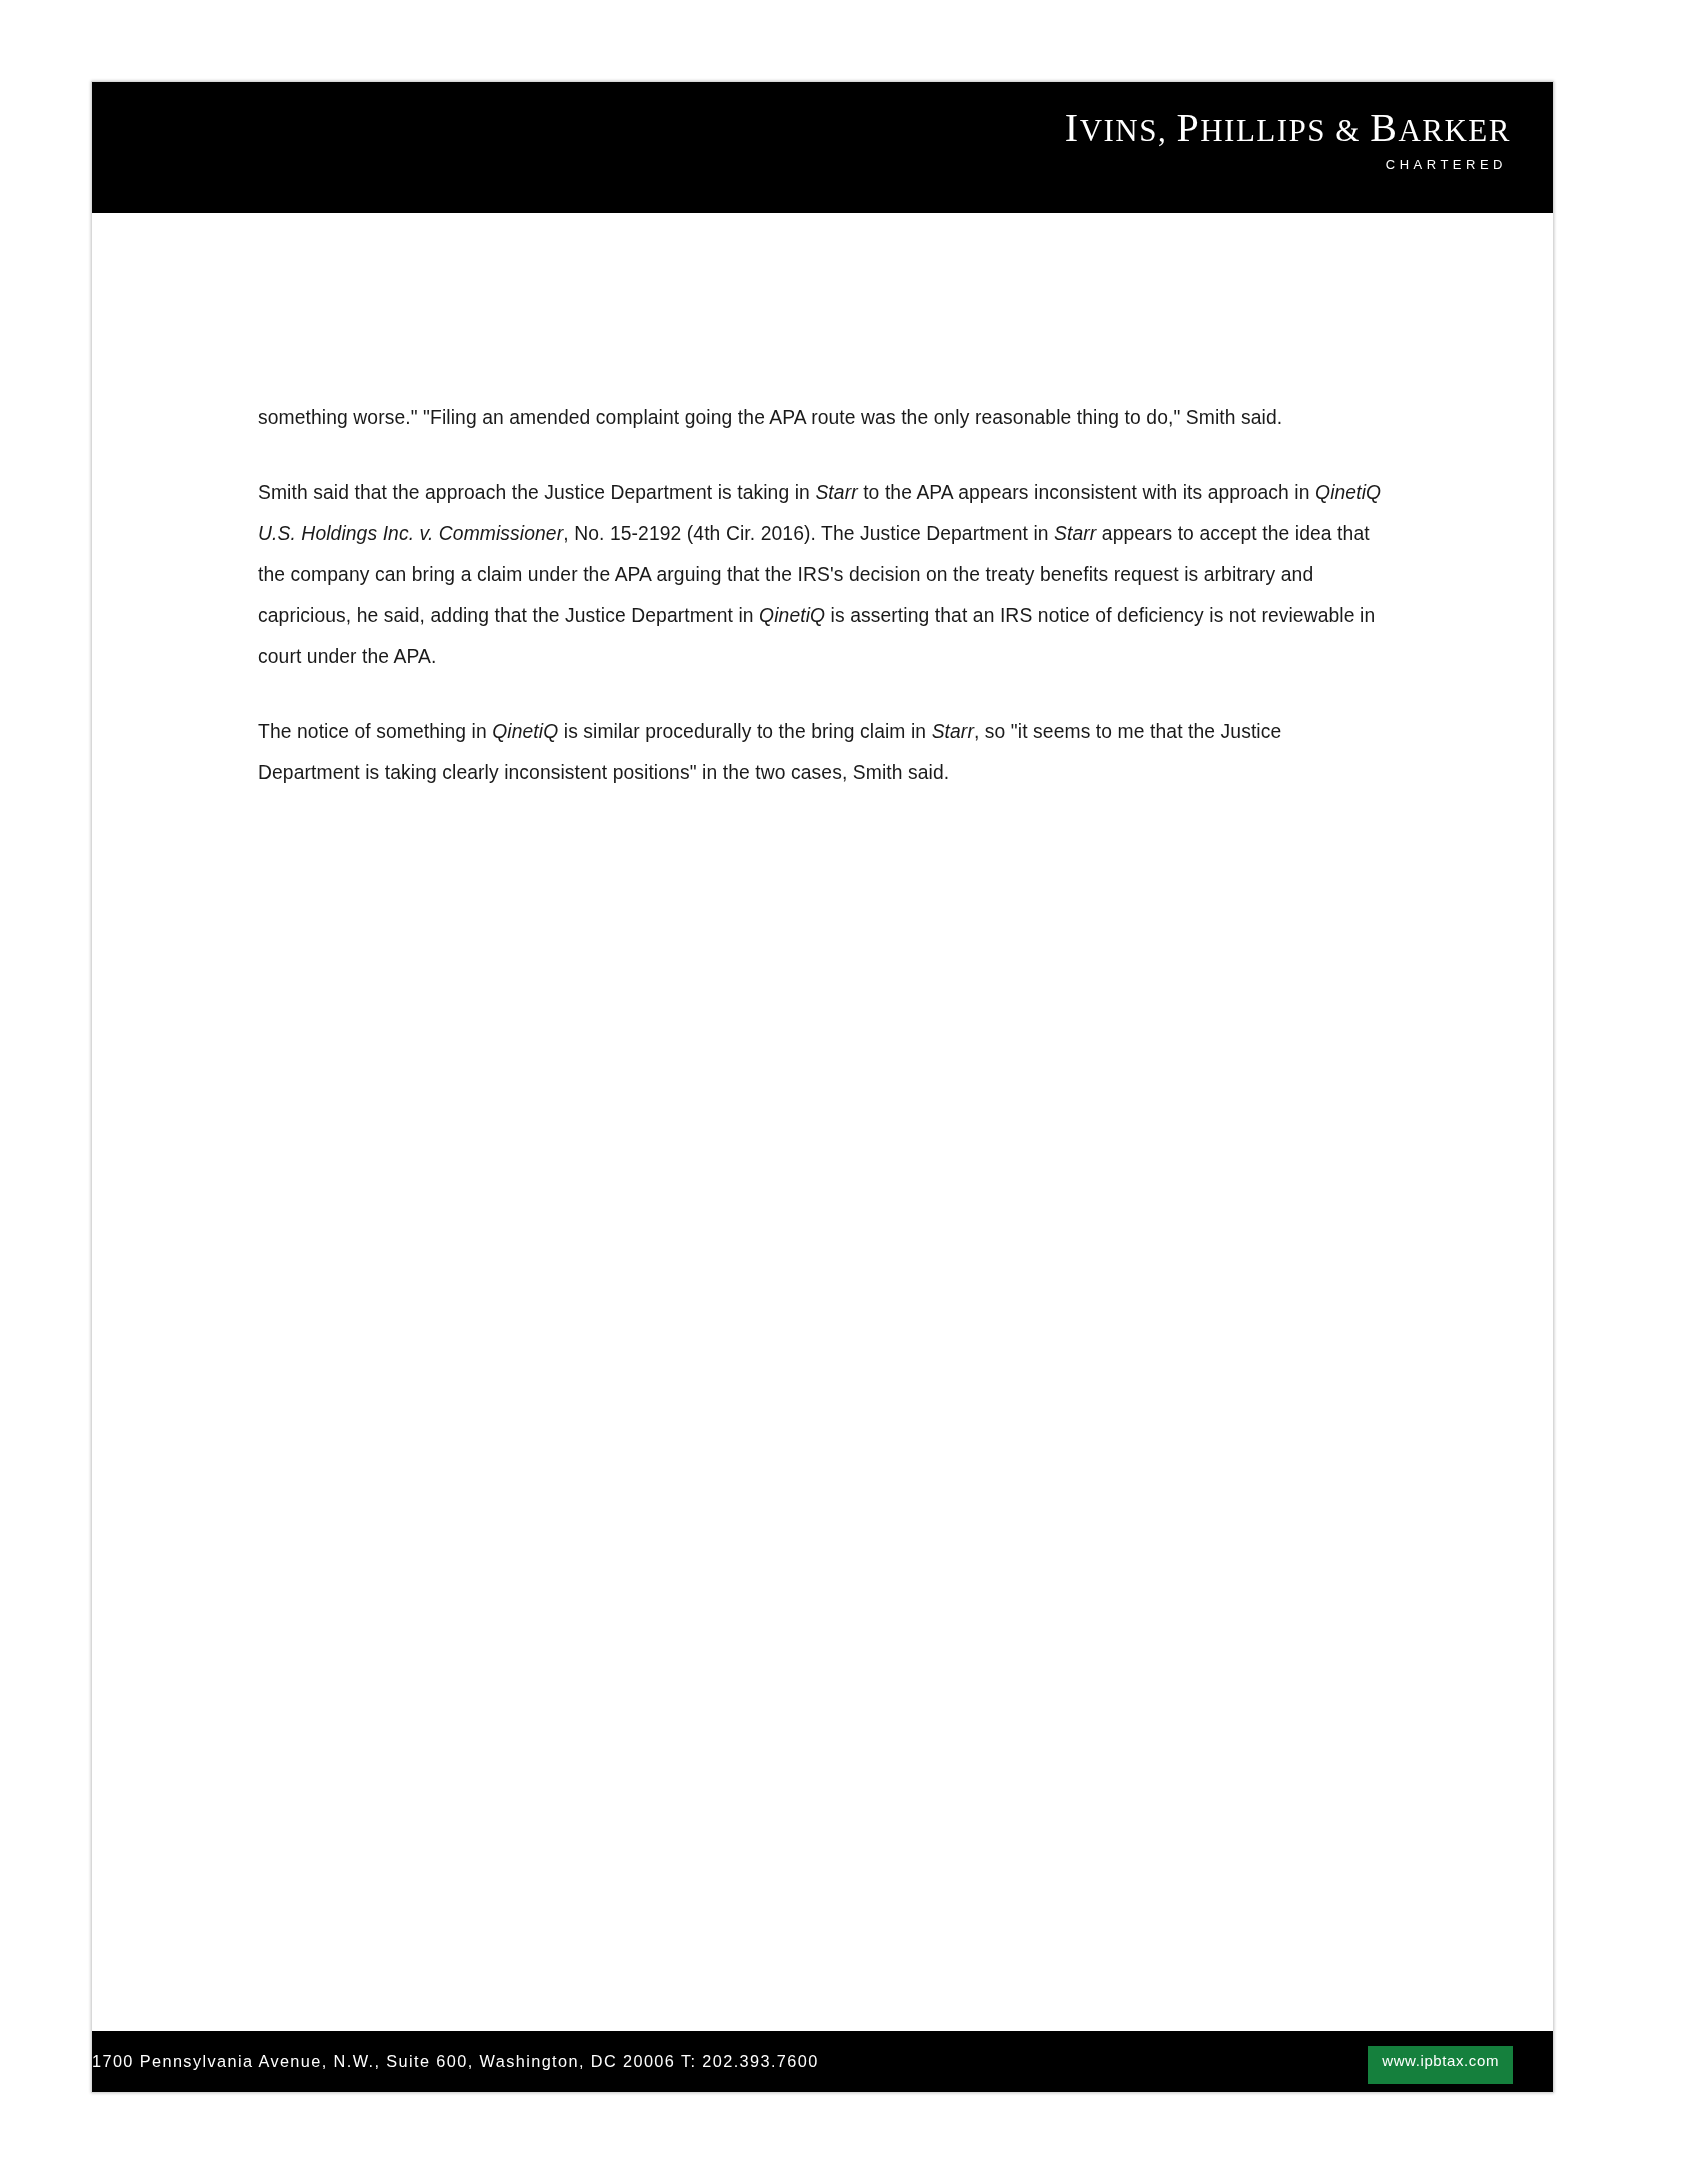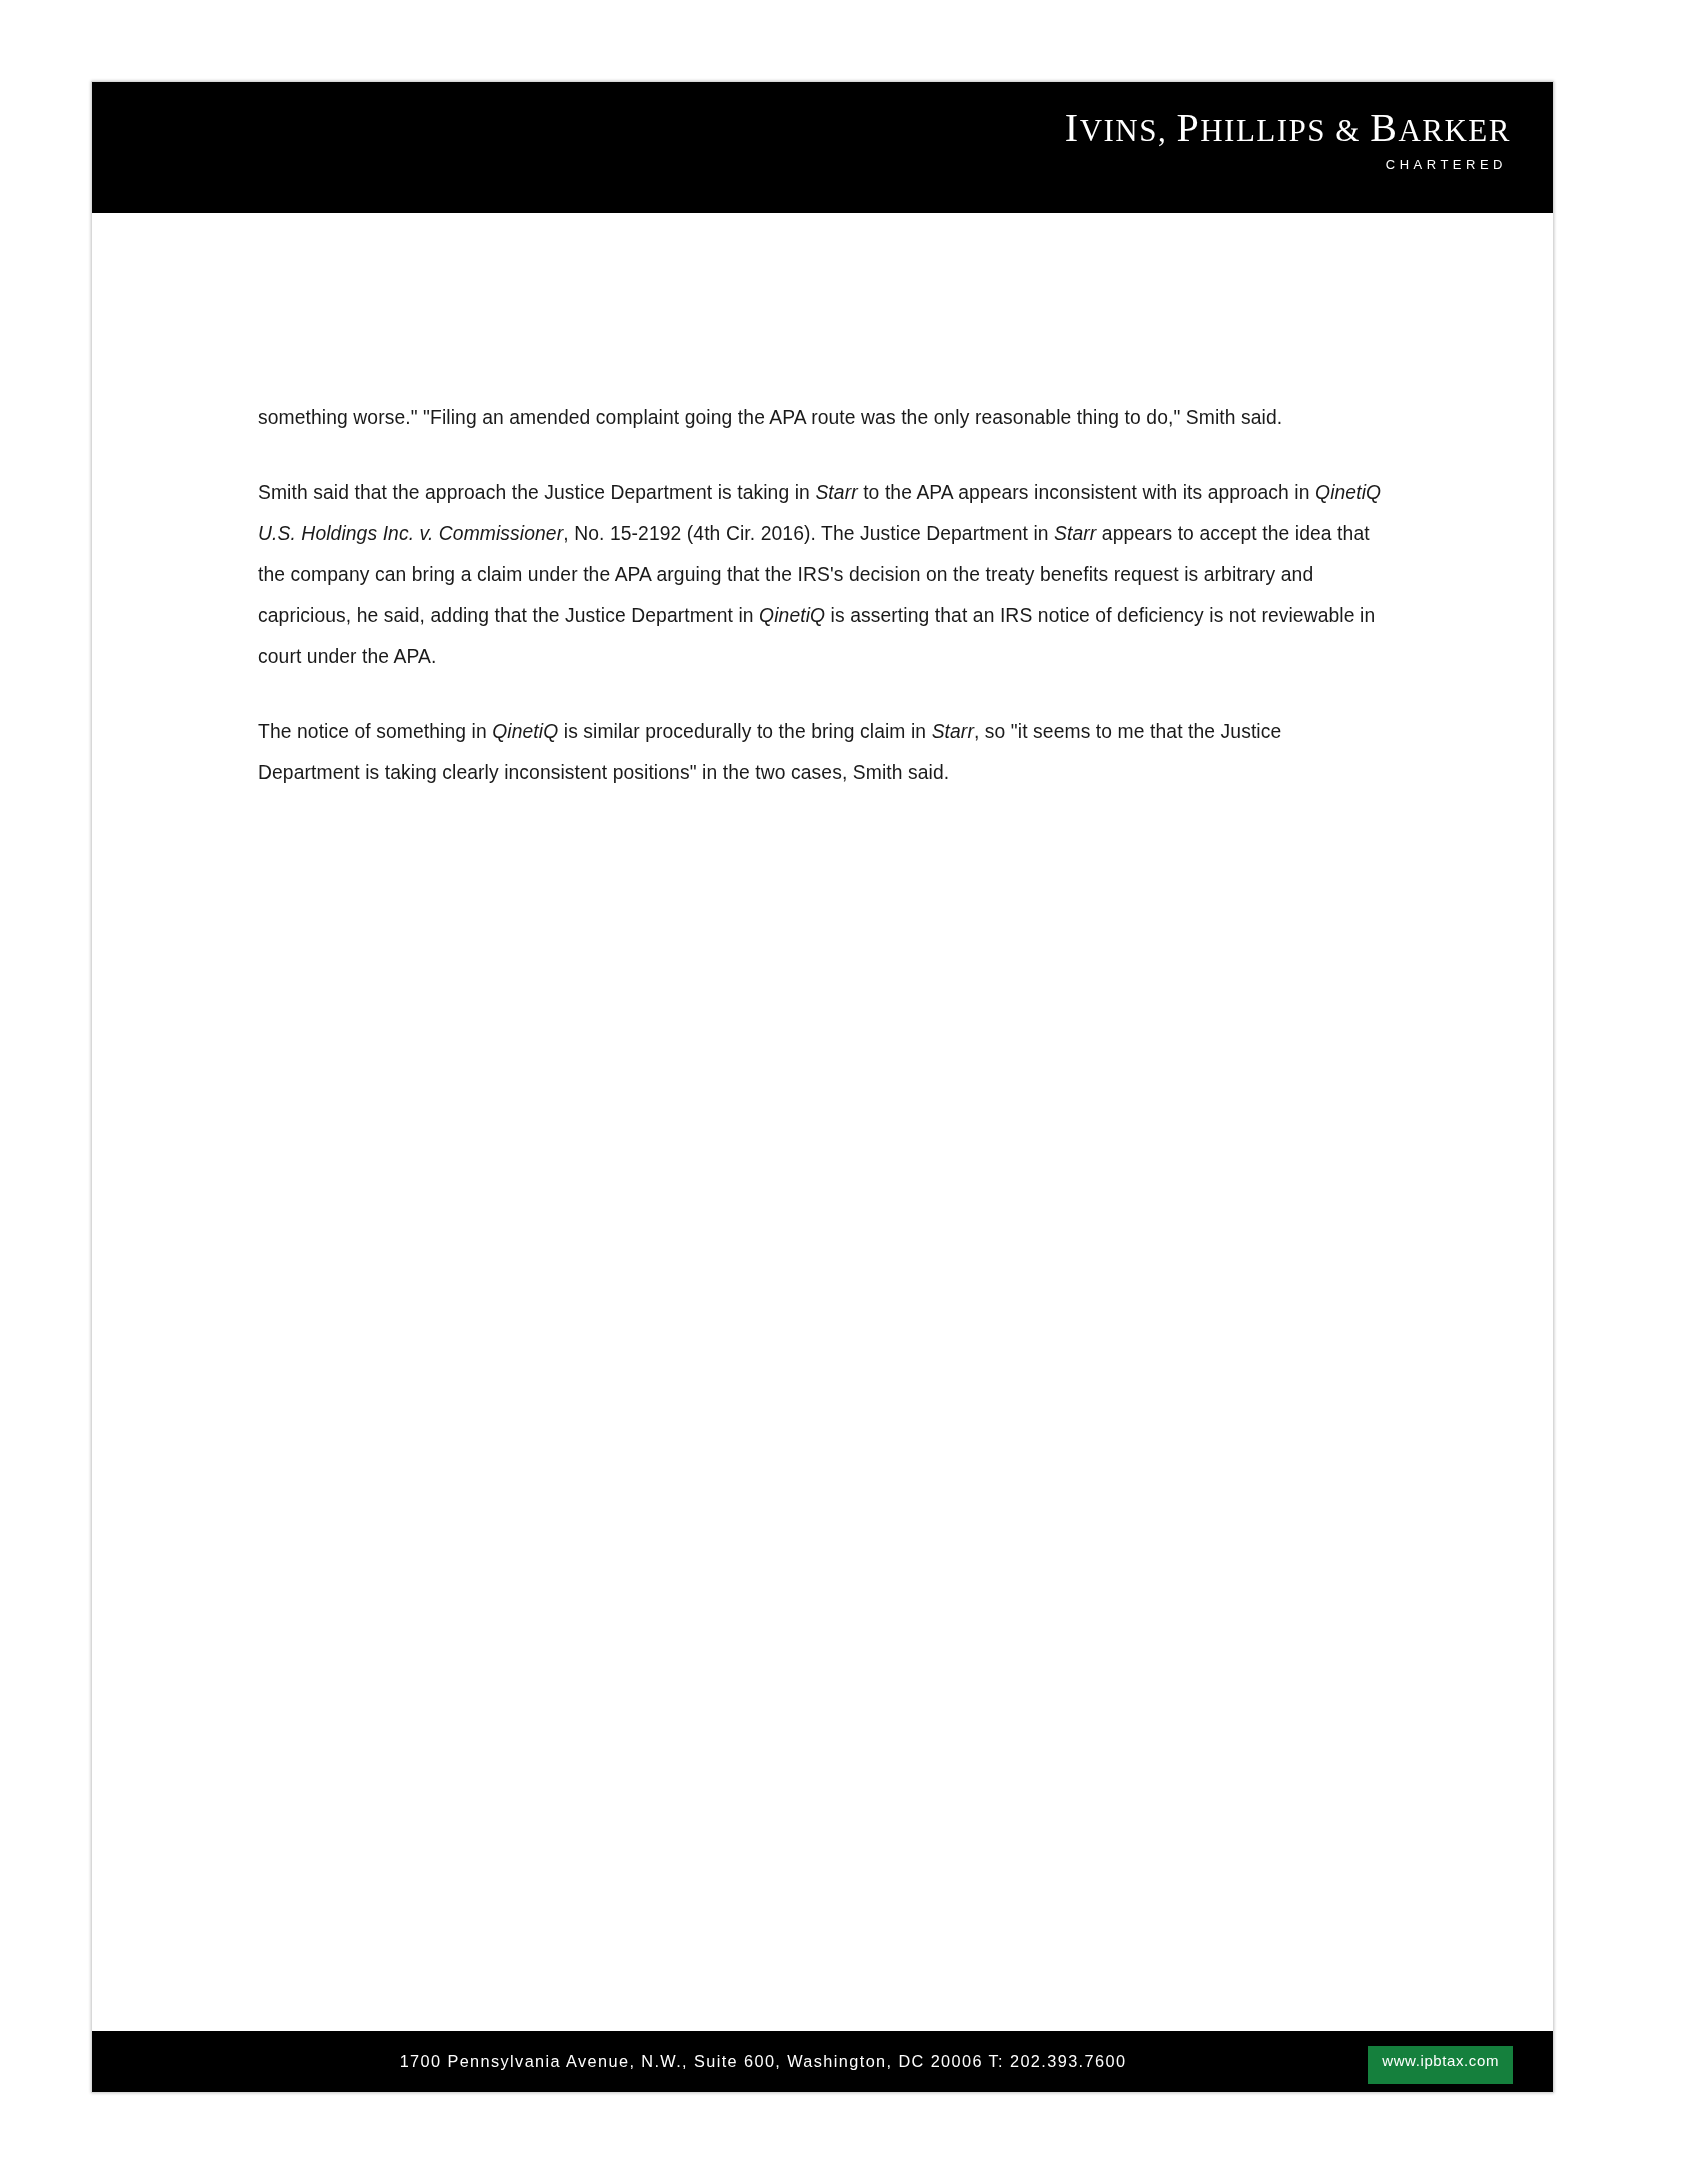--- a/index.html
+++ b/index.html
@@ -98,21 +98,21 @@
     height: 61px;
     background: #000000;
   }
   .footer-address {
     position: absolute;
     left: 0;
     top: 0;
     width: 100%;
     height: 61px;
     line-height: 61px;
-    text-align: center;
+    text-align: left;
     color: #ffffff;
     font-size: 16.3px;
     letter-spacing: 1.4px;
     padding-right: 119px;
     box-sizing: border-box;
   }
   .footer-url {
     position: absolute;
     right: 40px;
     top: 15px;

